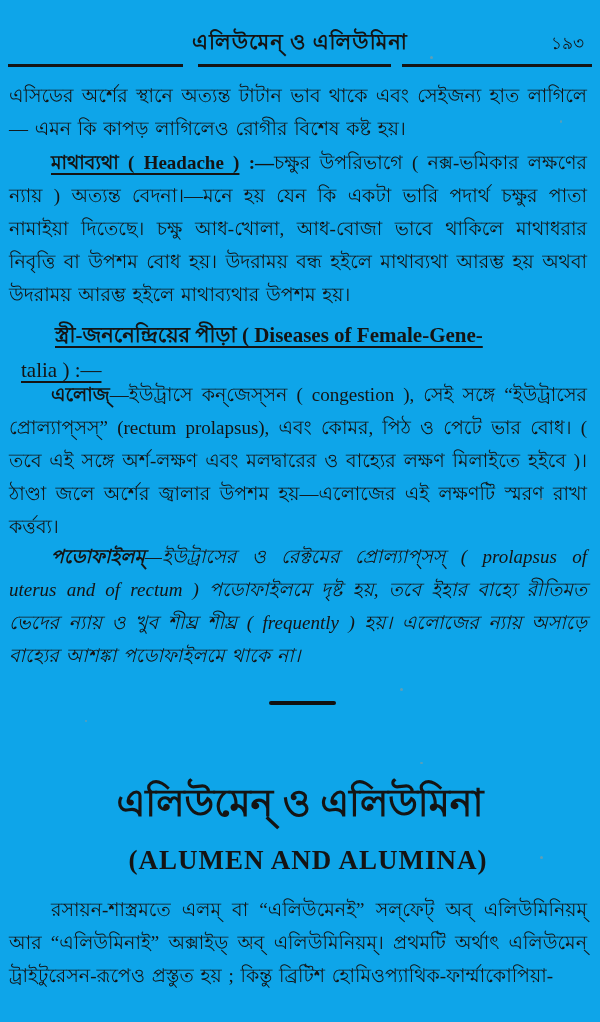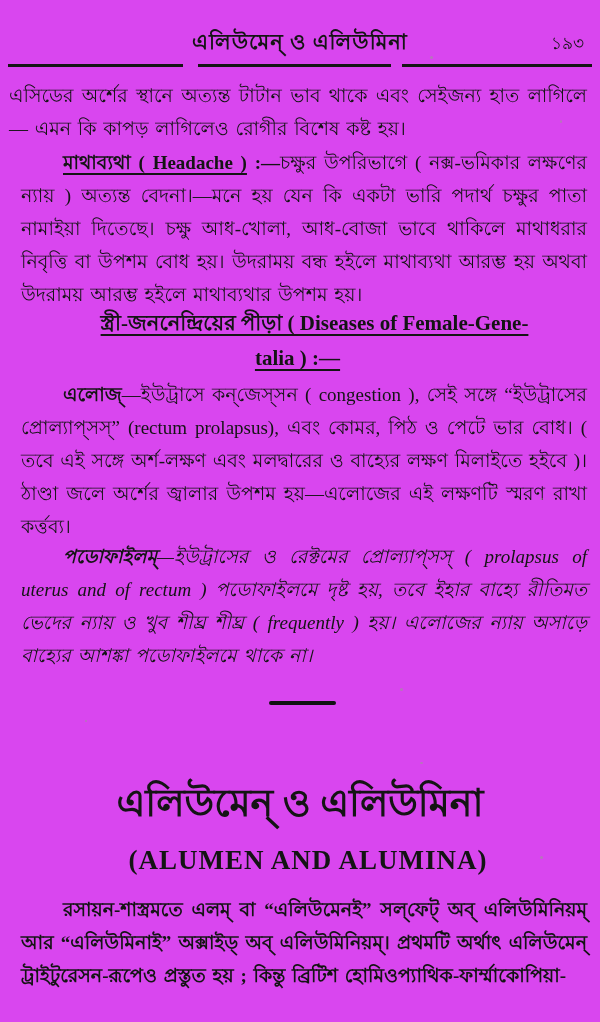--- a/index.html
+++ b/index.html
@@ -1,20 +1,20 @@
 <!DOCTYPE html>
 <html><head>
 <meta charset="utf-8">
 <style>
   html,body{margin:0;padding:0;}
   .page{
     position:relative;
     width:600px;
     height:1022px;
-    background:#d946ef;
+    background:#0ea5e9;
     color:#141414;
     font-family:"Liberation Serif","DejaVu Serif",serif;
     overflow:hidden;
     box-sizing:border-box;
   }
   
   .running-head{
     position:absolute; top:26px; left:0; right:0;
     text-align:center;
     font-size:21px; font-weight:bold;
@@ -34,33 +34,33 @@
       #151515 67.5%, #151515 100%);
   }
   
   .body-para{
     position:absolute; left:9px; right:13px;
     margin:0;
     font-size:19px; line-height:33px;
     text-align:justify;
     word-spacing:2px;
   }
-  .indent{ text-indent:42px;margin-left:12px; }
+  .indent{ text-indent:42px; }
   .lead{ font-weight:bold; }
   .ul{
     text-decoration:underline;
     text-decoration-thickness:2px;
     text-underline-offset:4px;
   }
   .section-heading{
     position:absolute; left:9px; right:14px;
-    margin:0;
+    margin:12px;
     font-size:21px; line-height:35px;
     font-weight:bold;
-    text-align:center;
+    text-align:left;
     text-indent:34px;
   }
   
   .divider{
     position:absolute; top:701px; left:269px;
     width:67px; height:4px;
     background:#111;
     border-radius:2px;
   }
   
@@ -88,32 +88,32 @@
 <div class="page">
 
   <div class="running-head">এলিউমেন্ ও এলিউমিনা</div>
   <div class="page-number">১৯৩</div>
   <div class="header-rule"></div>
 
   <p class="body-para" style="top:79px;">এসিডের অর্শের স্থানে অত্যন্ত টাটান ভাব থাকে এবং সেইজন্য হাত লাগিলে— এমন কি কাপড় লাগিলেও রোগীর বিশেষ কষ্ট হয়।</p>
 
   <p class="body-para indent" style="top:146px;"><span class="lead ul">মাথাব্যথা ( Headache )</span><span class="lead"> :—</span><span>চক্ষুর উপরিভাগে ( নক্স-ভমিকার লক্ষণের ন্যায় ) অত্যন্ত বেদনা।—মনে হয় যেন কি একটা ভারি পদার্থ চক্ষুর পাতা নামাইয়া দিতেছে।  চক্ষু আধ-খোলা, আধ-বোজা ভাবে থাকিলে মাথাধরার নিবৃত্তি বা উপশম বোধ হয়।  উদরাময় বন্ধ হইলে মাথাব্যথা আরম্ভ হয় অথবা উদরাময় আরম্ভ হইলে মাথাব্যথার উপশম হয়।</span></p>
 
-  <h2 class="section-heading" style="top:306px;"><span class="ul">স্ত্রী-জননেন্দ্রিয়ের পীড়া ( Diseases of Female-Gene-</span><br><span class="ul" style="font-weight:bold;">talia ) :—</span></h2>
+  <h2 class="section-heading" style="top:306px;"><span class="ul">স্ত্রী-জননেন্দ্রিয়ের পীড়া ( Diseases of Female-Gene-</span><br><span class="ul" style="font-weight:normal;">talia ) :—</span></h2>
 
   <p class="body-para indent" style="top:378px;"><span class="lead">এলোজ্</span><span>—</span><span>ইউট্রাসে কন্‌জেস্‌সন ( congestion ), সেই সঙ্গে “ইউট্রাসের প্রোল্যাপ্‌সস্” (rectum prolapsus), এবং কোমর, পিঠ ও পেটে ভার বোধ। ( তবে এই সঙ্গে অর্শ-লক্ষণ এবং মলদ্বারের ও বাহ্যের লক্ষণ  মিলাইতে হইবে )।  ঠাণ্ডা  জলে  অর্শের  জ্বালার  উপশম  হয়—এলোজের  এই  লক্ষণটি  স্মরণ রাখা কর্ত্তব্য।</span></p>
 
   <p class="body-para indent" style="top:540px;font-style:italic;"><span class="lead">পডোফাইলম্</span><span>—</span><span>ইউট্রাসের ও রেক্টমের প্রোল্যাপ্‌সস্ ( prolapsus of uterus and of rectum ) পডোফাইলমে দৃষ্ট হয়, তবে  ইহার বাহ্যে  রীতিমত ভেদের ন্যায় ও খুব শীঘ্র শীঘ্র ( frequently ) হয়।  এলোজের  ন্যায় অসাড়ে  বাহ্যের আশঙ্কা পডোফাইলমে থাকে না।</span></p>
 
   <div class="divider"></div>
 
   <h1 class="chapter-title-bn">এলিউমেন্ ও এলিউমিনা</h1>
   <h2 class="chapter-title-en">(ALUMEN AND ALUMINA)</h2>
 
-  <p class="body-para indent" style="top:893px;font-weight:bold;">রসায়ন-শাস্ত্রমতে এলম্ বা “এলিউমেনই” সল্‌ফেট্ অব্ এলিউমিনিয়ম্ আর “এলিউমিনাই” অক্সাইড্ অব্ এলিউমিনিয়ম্।  প্রথমটি অর্থাৎ এলিউমেন্ ট্রাইটুরেসন-রূপেও প্রস্তুত হয় ; কিন্তু ব্রিটিশ হোমিওপ্যাথিক-ফার্ম্মাকোপিয়া-</p>
+  <p class="body-para indent" style="top:893px;">রসায়ন-শাস্ত্রমতে এলম্ বা “এলিউমেনই” সল্‌ফেট্ অব্ এলিউমিনিয়ম্ আর “এলিউমিনাই” অক্সাইড্ অব্ এলিউমিনিয়ম্।  প্রথমটি অর্থাৎ এলিউমেন্ ট্রাইটুরেসন-রূপেও প্রস্তুত হয় ; কিন্তু ব্রিটিশ হোমিওপ্যাথিক-ফার্ম্মাকোপিয়া-</p>
 
   <span class="speck" style="top:56px;left:430px;width:3px;height:3px;"></span>
   <span class="speck" style="top:120px;left:560px;width:2px;height:3px;"></span>
   <span class="speck" style="top:498px;left:540px;width:3px;height:2px;"></span>
   <span class="speck" style="top:688px;left:400px;width:3px;height:3px;"></span>
   <span class="speck" style="top:720px;left:85px;width:2px;height:2px;"></span>
   <span class="speck" style="top:762px;left:420px;width:3px;height:2px;"></span>
   <span class="speck" style="top:856px;left:540px;width:3px;height:3px;"></span>
   <span class="speck" style="top:944px;left:250px;width:3px;height:2px;"></span>
 

